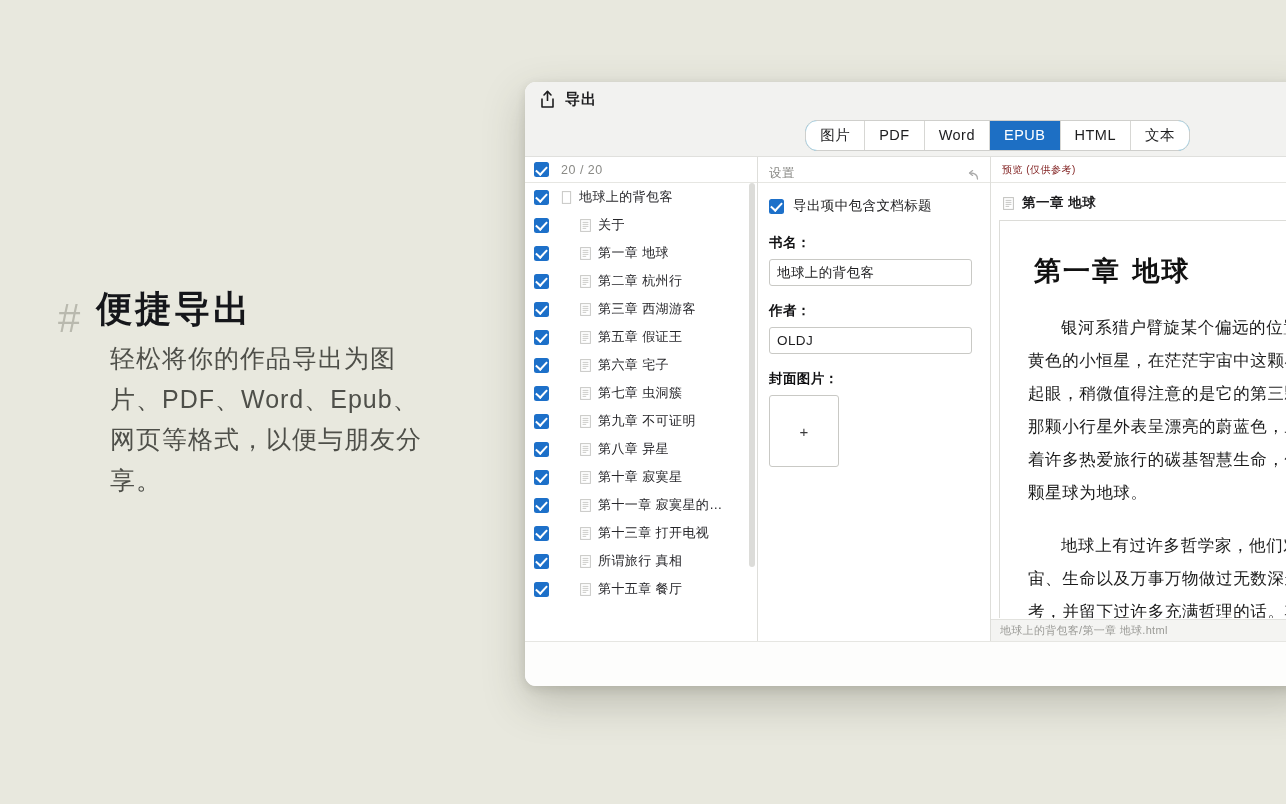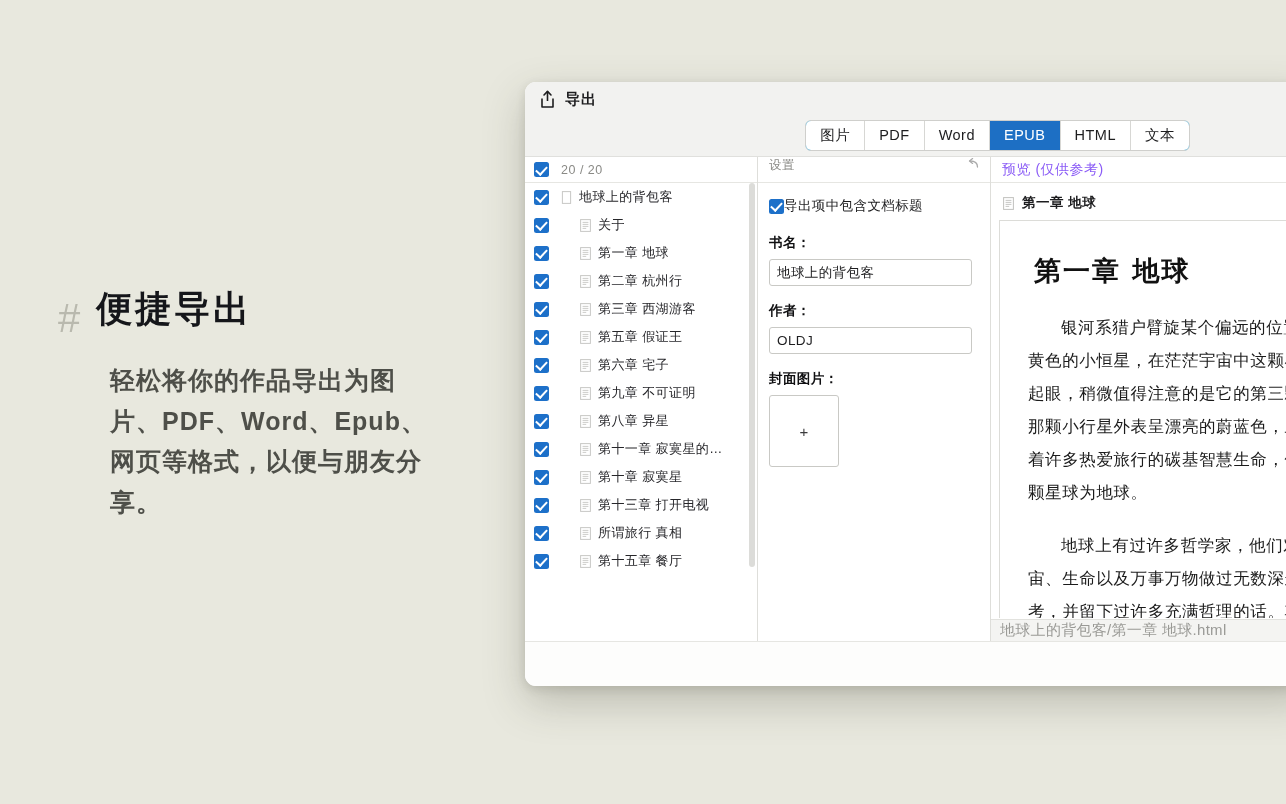--- a/index.html
+++ b/index.html
@@ -16,23 +16,23 @@
   .promo-head { display:flex; align-items:flex-start; gap:16px; }
   .promo-hash {
     font-size:40px; color:#b9b9ae; line-height:1;
     font-weight:400; padding-top:10px;
   }
   .promo-title {
     font-size:36px; font-weight:700; color:#15161a;
     letter-spacing:3px; line-height:1.15;
   }
   .promo-body {
-    margin-top:22px; margin-left:52px;
+    margin-left:52px;
     font-size:25px; line-height:1.62; color:#4e4f49;
-    letter-spacing:1px; width:320px;font-weight:bold;
+    letter-spacing:1px; width:320px;
   }
 
   
   .dialog {
     position:absolute; left:525px; top:82px;
     width:790px; height:604px;
     background:#fdfdfc;
     border-radius:11px;
     box-shadow:0 16px 42px rgba(60,60,45,.26), 0 3px 10px rgba(60,60,45,.14);
     overflow:hidden;
@@ -48,21 +48,21 @@
     display:flex; align-items:flex-end; gap:9px;
   }
   .share-icon { width:17px; height:19px; display:block; }
   .dlg-title {
     font-size:15px; font-weight:700; color:#1d1d1f; letter-spacing:1px;
   }
 
   .tabbar {
     position:absolute; right:125px; top:38px;
     display:flex; border:1px solid #cfcfcc;
-    border-radius:6px; overflow:hidden; background:#0ea5e9;
+    border-radius:12px; overflow:hidden; background:#0ea5e9;
   }
   .tab {
     padding:0 14px; height:29px; line-height:28px;
     font-size:14.5px; color:#1d1d1f;
     border-right:1px solid #d7d7d4; background:#fff;
     cursor:pointer; white-space:nowrap; letter-spacing:.5px;
   }
   .tab:last-child { border-right:none; }
   .tab.active { background:#1d6fc4; color:#fff; }
 
@@ -109,27 +109,27 @@
     background:#dcdcd9; border-radius:3px; cursor:pointer;
   }
 
   
   .col-settings {
     width:233px; border-right:1px solid #dededa;
     background:#fff; position:relative;
   }
   .panel-head {
     height:26px; border-bottom:1px solid #e6e6e2;
-    display:flex; align-items:flex-start; justify-content:space-between;
+    display:flex; align-items:flex-end; justify-content:space-between;
     padding:0 10px 0 11px;
   }
   .panel-head-label { font-size:12.5px; color:#8a8a86; letter-spacing:.5px; }
   .reset-ico { width:14px; height:13px; opacity:.5; cursor:pointer; }
   .settings-inner { padding:14px 11px 0 11px; }
-  .opt-row { display:flex; align-items:center; margin-bottom:19px; }
+  .opt-row { display:flex; align-items:center; gap:9px; margin-bottom:19px; }
   .opt-label { font-size:13.5px; color:#1d1d1f; letter-spacing:.4px; }
   .field-label {
     font-size:13.5px; font-weight:700; color:#101012;
     margin-bottom:7px; letter-spacing:.4px;
   }
   .field-input {
     width:203px; height:27px; border:1px solid #c9c9c5;
     border-radius:3px; background:#fff;
     font-size:13.5px; color:#1d1d1f;
     padding:0 7px; margin-bottom:16px;
@@ -142,21 +142,21 @@
     display:flex; align-items:center; justify-content:center;
     font-size:15px; color:#3a3a3c; cursor:pointer;
   }
 
   
   .col-preview { flex:1; background:#fff; position:relative; overflow:hidden; }
   .pv-head {
     height:26px; border-bottom:1px solid #e6e6e2;
     display:flex; align-items:center; padding-left:11px;
   }
-  .pv-head-label { font-size:14px; color:#8b5cf6; letter-spacing:.5px; }
+  .pv-head-label { font-size:10px; color:#7f1d1d; letter-spacing:.5px; }
   .pv-chaprow {
     display:flex; align-items:center; gap:8px;
     padding:11px 0 8px 12px;
   }
   .pv-chap-title { font-size:13.5px; font-weight:700; color:#1d1d1f; letter-spacing:.5px; }
   .pv-sheet {
     margin-left:8px; margin-right:-20px;
     border:1px solid #dcdcd8; border-bottom:none;
     background:#fff; height:398px; overflow:hidden;
     padding:26px 0 0 0;
@@ -170,21 +170,21 @@
     font-size:16.5px; line-height:2.0; color:#1b1b1b;
     margin:0 0 20px 28px; text-indent:2em;
     letter-spacing:.6px; width:340px;
     font-family:"DejaVu Sans","Liberation Sans",sans-serif;
   }
   .pv-statusbar {
     position:absolute; left:0; right:0; bottom:0; height:22px;
     background:#f4f4f2; border-top:1px solid #e2e2de;
     display:flex; align-items:center; padding-left:9px;
   }
-  .pv-status-text { font-size:15px; color:#9a9a96; white-space:nowrap; letter-spacing:.3px; }
+  .pv-status-text { font-size:11px; color:#9a9a96; white-space:nowrap; letter-spacing:.3px; }
 
   .dlg-footer {
     position:absolute; left:0; right:0; bottom:0; height:45px;
     background:#fdfdfc; border-top:1px solid #e6e6e2;
   }
 </style>
 </head>
 <body>
 
 <div id="root">
@@ -280,45 +280,53 @@
                 <path d="M2.6 3.4h5.8M2.6 5.4h5.8M2.6 7.4h5.8M2.6 9.4h3.6" stroke="#a6a6a2" stroke-width="0.9"></path>
               </svg>
               <span class="r-label">第六章 宅子</span>
             </div>
             <div class="row lvl2">
               <span class="cb"></span>
               <svg class="doc-ico r-icon" viewBox="0 0 11 13">
                 <rect x="0.6" y="0.6" width="9.8" height="11.8" fill="#fff" stroke="#a6a6a2" stroke-width="1"></rect>
                 <path d="M2.6 3.4h5.8M2.6 5.4h5.8M2.6 7.4h5.8M2.6 9.4h3.6" stroke="#a6a6a2" stroke-width="0.9"></path>
               </svg>
+              <span class="r-label">第七章 虫洞簇</span>
+            </div>
+            <div class="row lvl2">
+              <span class="cb"></span>
+              <svg class="doc-ico r-icon" viewBox="0 0 11 13">
+                <rect x="0.6" y="0.6" width="9.8" height="11.8" fill="#fff" stroke="#a6a6a2" stroke-width="1"></rect>
+                <path d="M2.6 3.4h5.8M2.6 5.4h5.8M2.6 7.4h5.8M2.6 9.4h3.6" stroke="#a6a6a2" stroke-width="0.9"></path>
+              </svg>
               <span class="r-label">第九章 不可证明</span>
             </div>
             <div class="row lvl2">
               <span class="cb"></span>
               <svg class="doc-ico r-icon" viewBox="0 0 11 13">
                 <rect x="0.6" y="0.6" width="9.8" height="11.8" fill="#fff" stroke="#a6a6a2" stroke-width="1"></rect>
                 <path d="M2.6 3.4h5.8M2.6 5.4h5.8M2.6 7.4h5.8M2.6 9.4h3.6" stroke="#a6a6a2" stroke-width="0.9"></path>
               </svg>
               <span class="r-label">第八章 异星</span>
             </div>
             <div class="row lvl2">
               <span class="cb"></span>
               <svg class="doc-ico r-icon" viewBox="0 0 11 13">
                 <rect x="0.6" y="0.6" width="9.8" height="11.8" fill="#fff" stroke="#a6a6a2" stroke-width="1"></rect>
                 <path d="M2.6 3.4h5.8M2.6 5.4h5.8M2.6 7.4h5.8M2.6 9.4h3.6" stroke="#a6a6a2" stroke-width="0.9"></path>
               </svg>
+              <span class="r-label">第十章 寂寞星</span>
+            </div>
+            <div class="row lvl2">
+              <span class="cb"></span>
+              <svg class="doc-ico r-icon" viewBox="0 0 11 13">
+                <rect x="0.6" y="0.6" width="9.8" height="11.8" fill="#fff" stroke="#a6a6a2" stroke-width="1"></rect>
+                <path d="M2.6 3.4h5.8M2.6 5.4h5.8M2.6 7.4h5.8M2.6 9.4h3.6" stroke="#a6a6a2" stroke-width="0.9"></path>
+              </svg>
               <span class="r-label">第十一章 寂寞星的…</span>
-            </div>
-            <div class="row lvl2">
-              <span class="cb"></span>
-              <svg class="doc-ico r-icon" viewBox="0 0 11 13">
-                <rect x="0.6" y="0.6" width="9.8" height="11.8" fill="#fff" stroke="#a6a6a2" stroke-width="1"></rect>
-                <path d="M2.6 3.4h5.8M2.6 5.4h5.8M2.6 7.4h5.8M2.6 9.4h3.6" stroke="#a6a6a2" stroke-width="0.9"></path>
-              </svg>
-              <span class="r-label">第十章 寂寞星</span>
             </div>
             <div class="row lvl2">
               <span class="cb"></span>
               <svg class="doc-ico r-icon" viewBox="0 0 11 13">
                 <rect x="0.6" y="0.6" width="9.8" height="11.8" fill="#fff" stroke="#a6a6a2" stroke-width="1"></rect>
                 <path d="M2.6 3.4h5.8M2.6 5.4h5.8M2.6 7.4h5.8M2.6 9.4h3.6" stroke="#a6a6a2" stroke-width="0.9"></path>
               </svg>
               <span class="r-label">第十三章 打开电视</span>
             </div>
             <div class="row lvl2">

